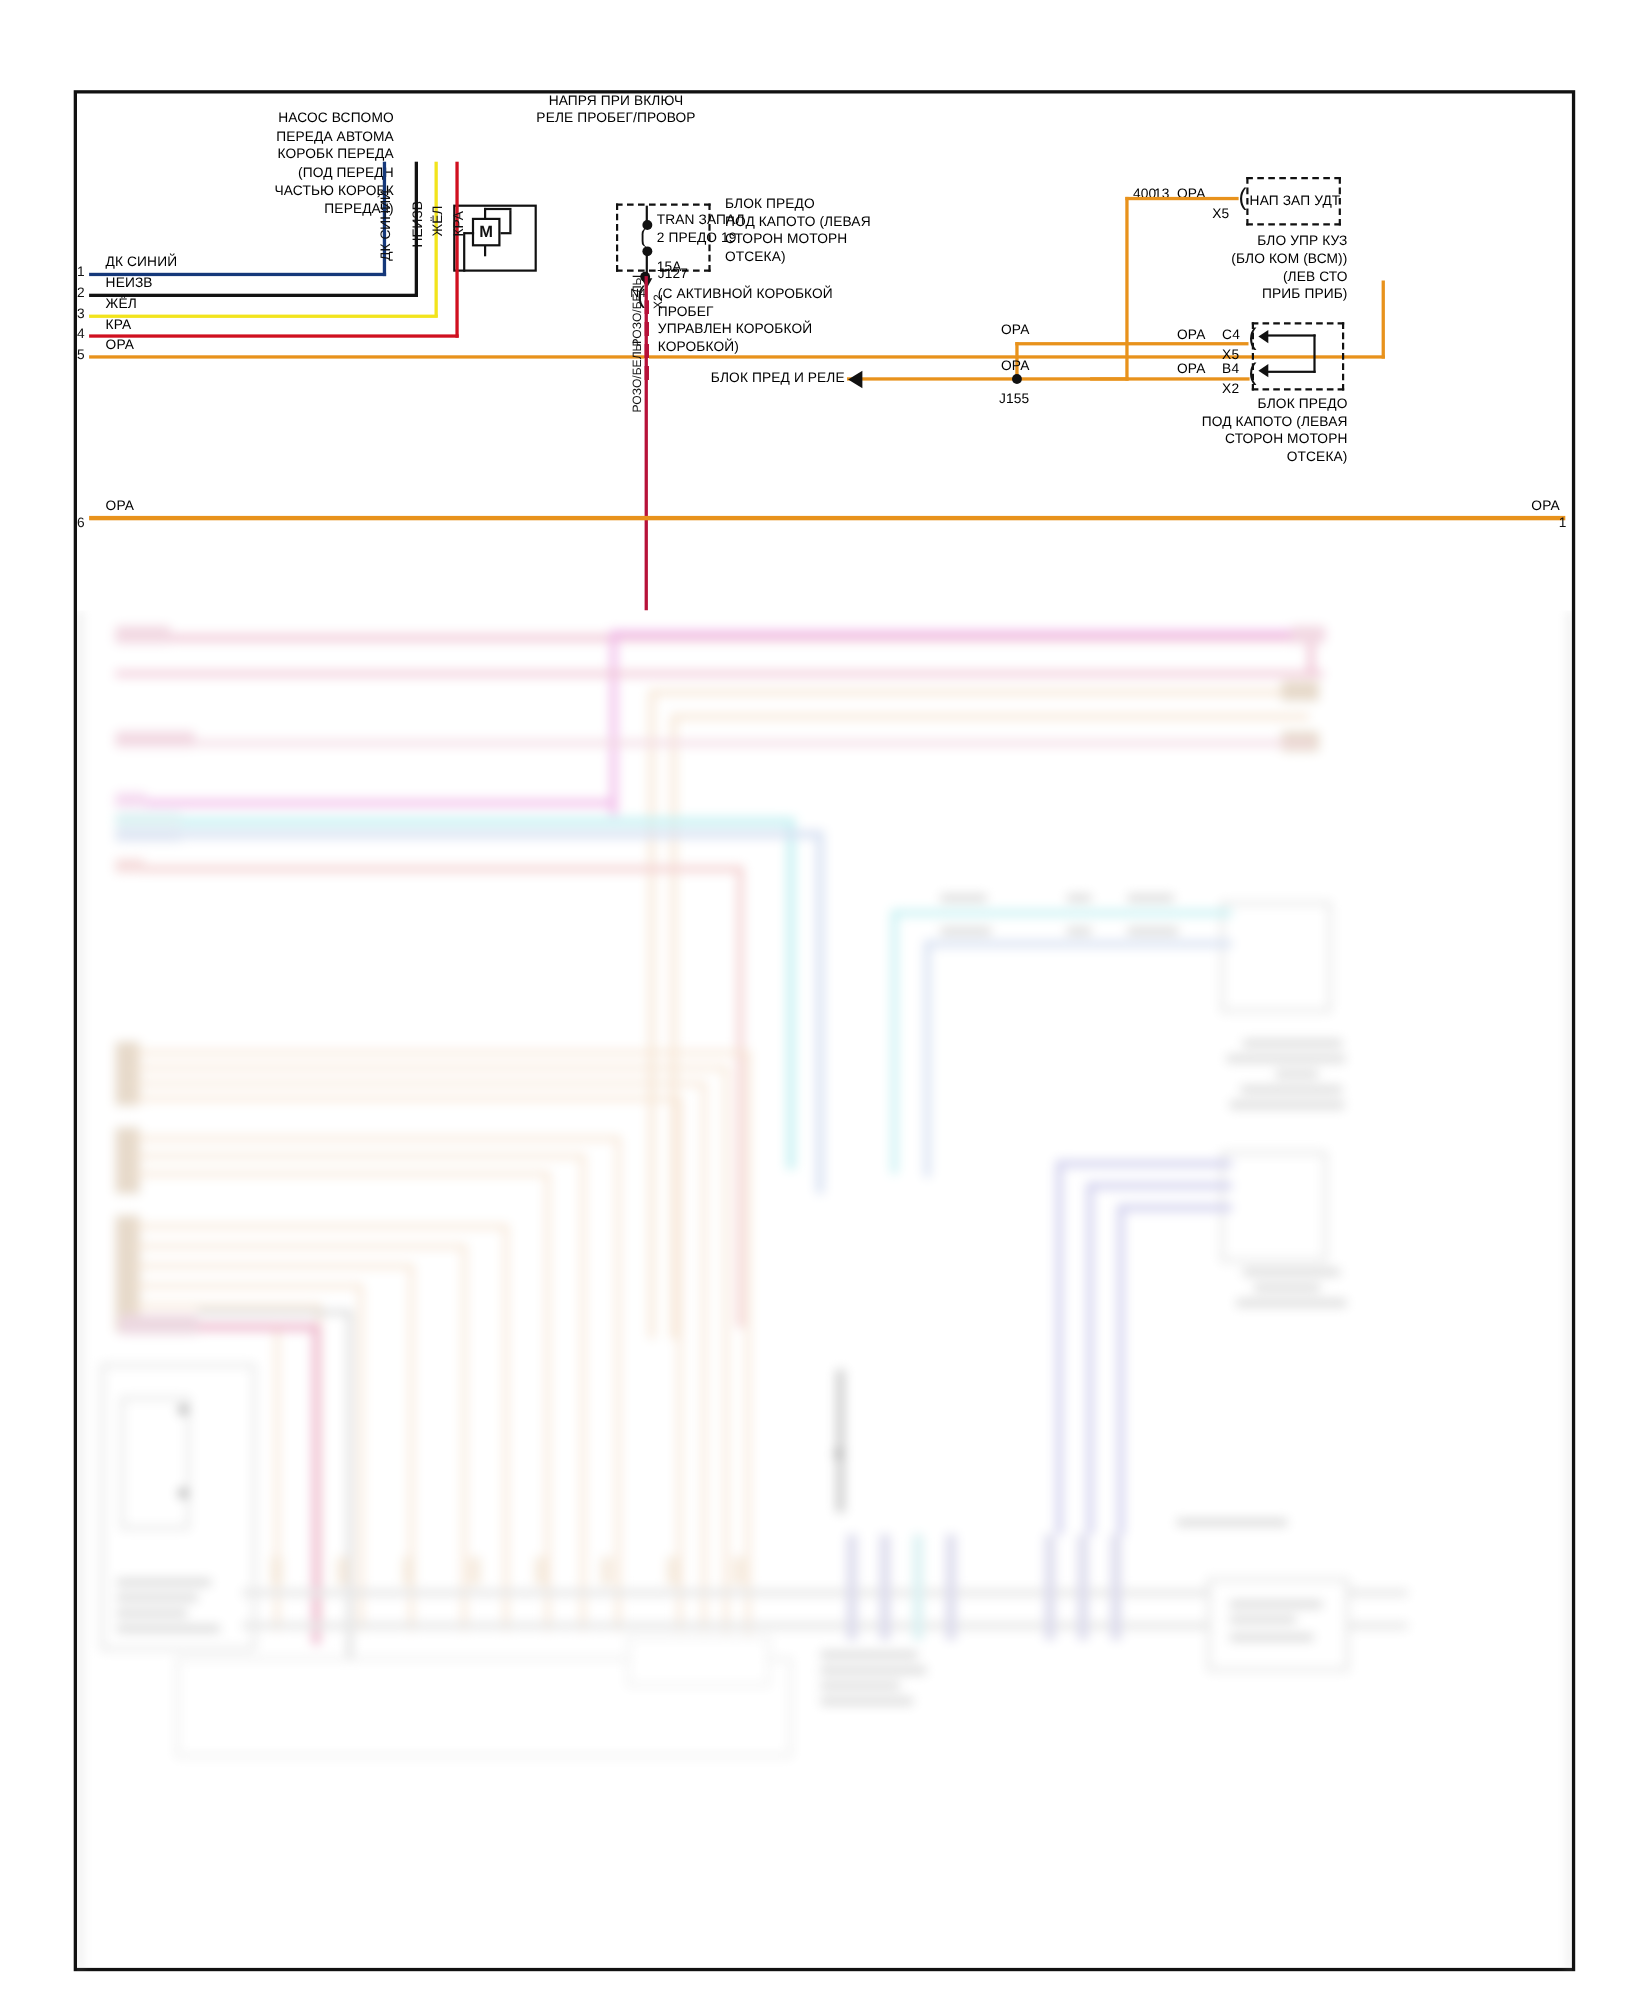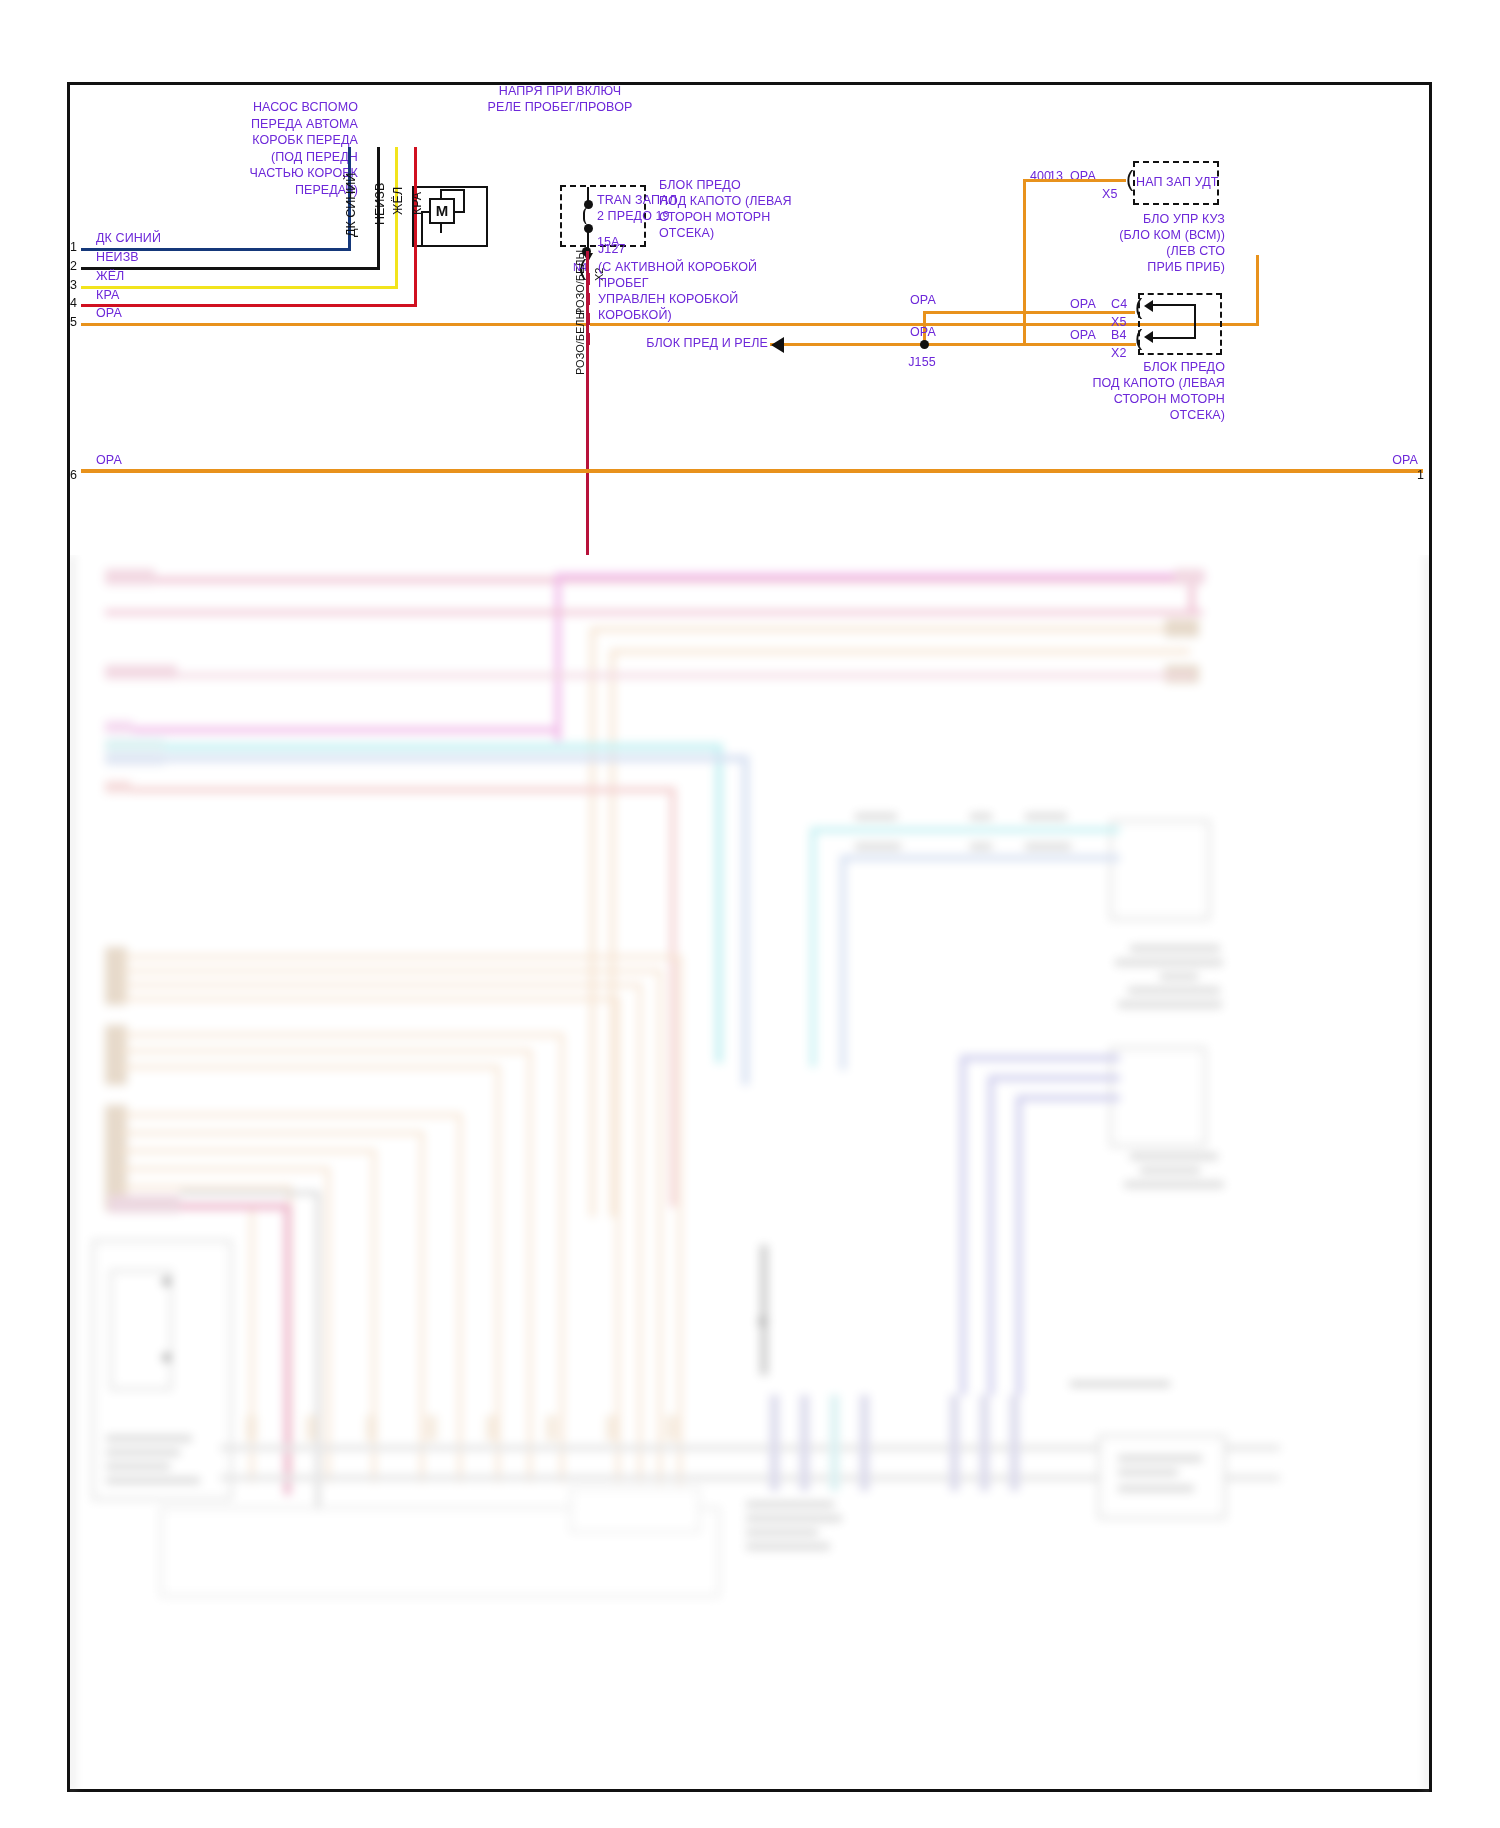--- a/index.html
+++ b/index.html
@@ -14,21 +14,21 @@
   #crisp{position:absolute;left:0;top:0;width:100%;height:470px;overflow:hidden;}
 
   
   #blurwrap{position:absolute;left:0;top:470px;width:100%;height:1237px;overflow:hidden;}
   #blurinner{position:absolute;left:0;top:0;width:100%;height:100%;
              filter:blur(5px) opacity(.42) saturate(.85);}
 
   .wire{position:absolute;}
   .h{height:3px;}
   .v{width:3px;}
-  .lbl{position:absolute;font-size:12.5px;color:#6d28d9;white-space:nowrap;letter-spacing:.1px;}
+  .lbl{position:absolute;font-size:12.5px;color:#000000;white-space:nowrap;letter-spacing:.1px;}
   .lbl.c{text-align:center;}
   .lbl.r{text-align:right;}
   .vlbl{position:absolute;font-size:12.5px;color:#111;white-space:nowrap;
         transform-origin:0 0;transform:rotate(-90deg);}
   .dot{position:absolute;width:9px;height:9px;border-radius:50%;background:#111;}
   .box{position:absolute;border:2px solid #111;background:#fff;box-sizing:border-box;}
   .dbox{position:absolute;border:2px dashed #111;box-sizing:border-box;}
   .pin{position:absolute;font-size:12.5px;color:#111;}
 
   

